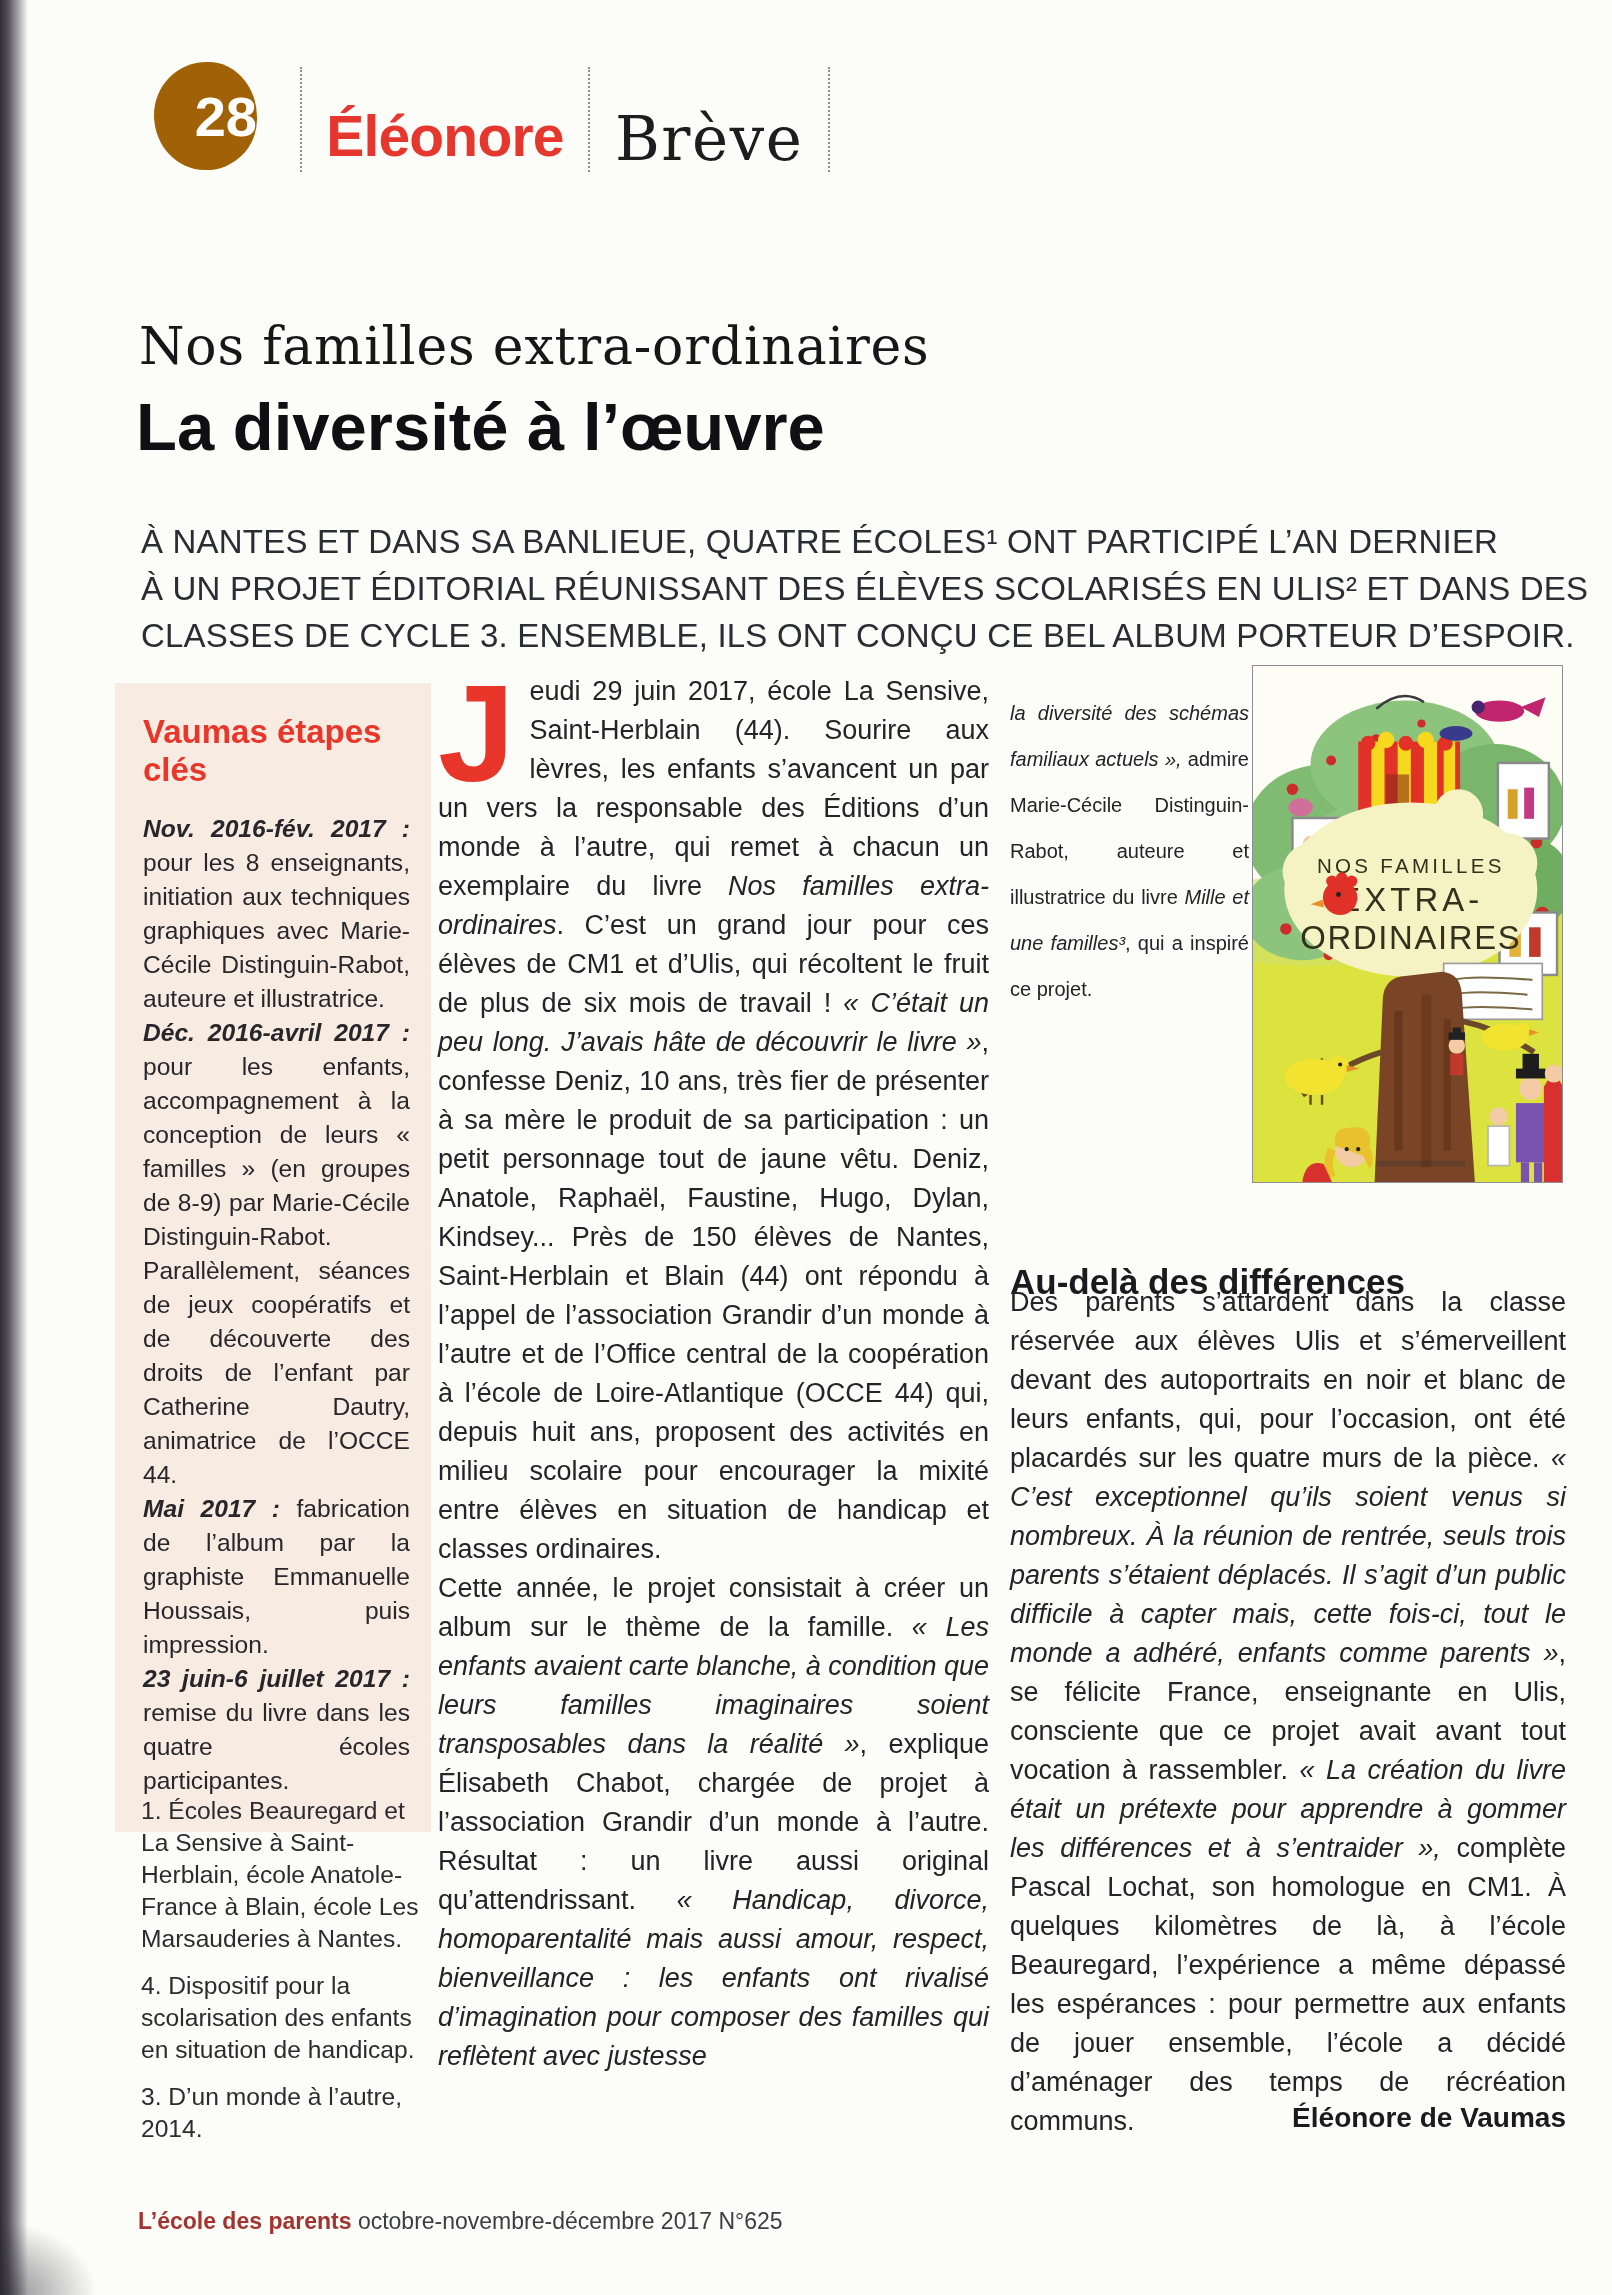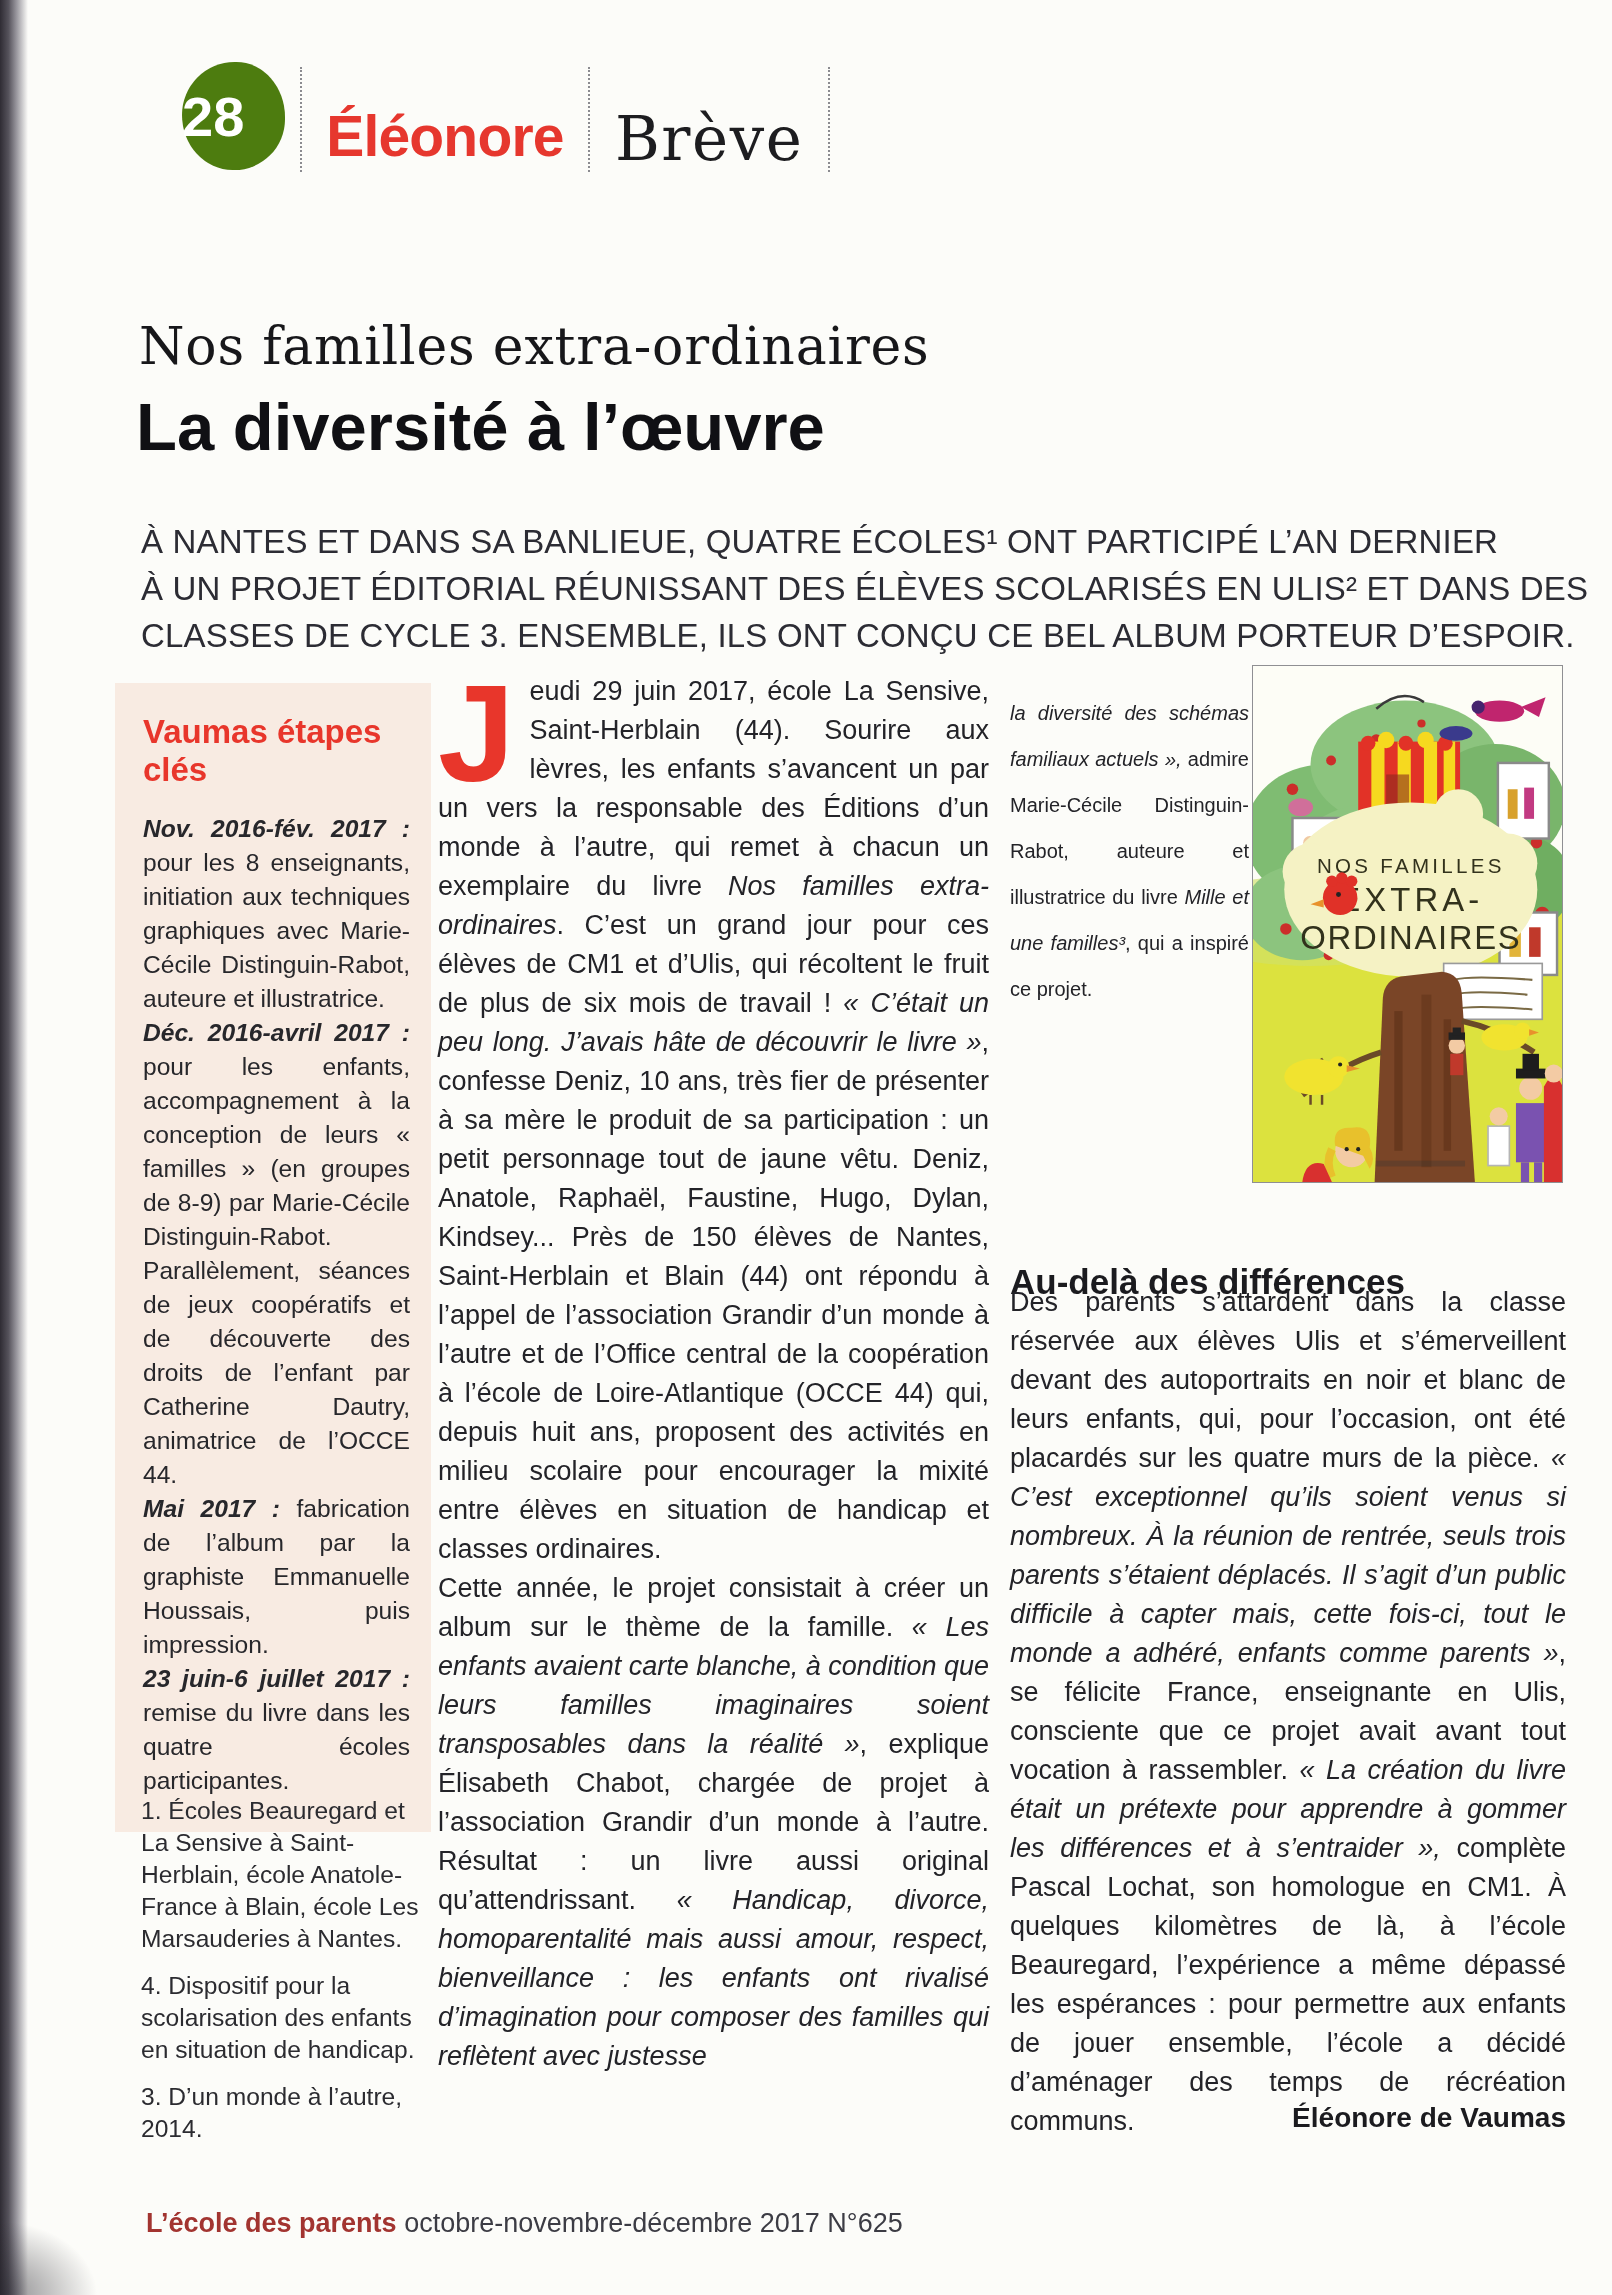--- a/index.html
+++ b/index.html
@@ -9,24 +9,24 @@
     background:#fcfcf9; overflow:hidden;
     font-family:"Liberation Sans", sans-serif; color:#232328;
   }
   
   .scan-edge { position:absolute; left:0; top:0; bottom:0; width:28px;
     background:linear-gradient(90deg,#2f2c34 0%,#55525b 30%,#9b99a0 60%,rgba(255,255,255,0) 100%); }
   .scan-corner { position:absolute; left:0; bottom:0; width:98px; height:74px;
     background:radial-gradient(ellipse at 0% 100%, rgba(40,38,46,.55), rgba(40,38,46,0) 70%); }
 
   
-  .page-badge { position:absolute; left:182px; top:62px; width:103px; height:108px;
-    background:#4d7c0f; color:#fff; font-size:56px; font-weight:bold;
+  .page-badge { position:absolute; left:154px; top:62px; width:103px; height:108px;
+    background:#a16207; color:#fff; font-size:56px; font-weight:bold;
     border-radius:52% 48% 50% 50% / 50% 52% 48% 52%;
-    display:flex; align-items:center; justify-content:flex-start; }
+    display:flex; align-items:center; justify-content:flex-end; }
   .header-labels { position:absolute; left:275px; top:67px; height:105px;
     display:flex; align-items:flex-end; }
   .vsep { border-left:2.5px dotted #8b8b90; align-self:stretch; margin:0 24.6px; }
   .section-label { color:#e6372e; font-weight:bold; font-size:57px; line-height:1;
     letter-spacing:-0.8px; padding-bottom:6.6px; }
   .rubric-label { font-family:"DejaVu Serif", serif; font-size:61px; line-height:1;
     color:#1d1d20; letter-spacing:1.6px; padding-bottom:3.3px; }
 
   
   .kicker { position:absolute; left:139px; top:316px; font-family:"DejaVu Serif", serif;
@@ -66,21 +66,21 @@
   .col3 p { margin:0; font-size:27px; line-height:39px; text-align:justify; color:#232328; }
   .byline { text-align:right; font-weight:bold; font-size:28px; margin-top:-39px; color:#1b1b1f; }
 
   .seg-italic { font-style:italic; }
 
   
   .footnotes { position:absolute; left:141px; top:1795px; width:290px; }
   .footnotes p { margin:0 0 14.8px 0; font-size:24.6px; line-height:32px; color:#2b2b30; }
 
   
-  .footer { position:absolute; left:146px; top:2208px; font-size:27px; white-space:nowrap;text-align:center; }
+  .footer { position:absolute; left:138px; top:2208px; font-size:23px; white-space:nowrap;text-align:center; }
   .footer .mag { color:#a23430; font-weight:bold; }
   .footer .issue { color:#3c3c44; }
 </style>
 </head>
 <body>
 
 <div id="page">
   <div class="scan-edge"></div>
 
   <div class="page-badge">

